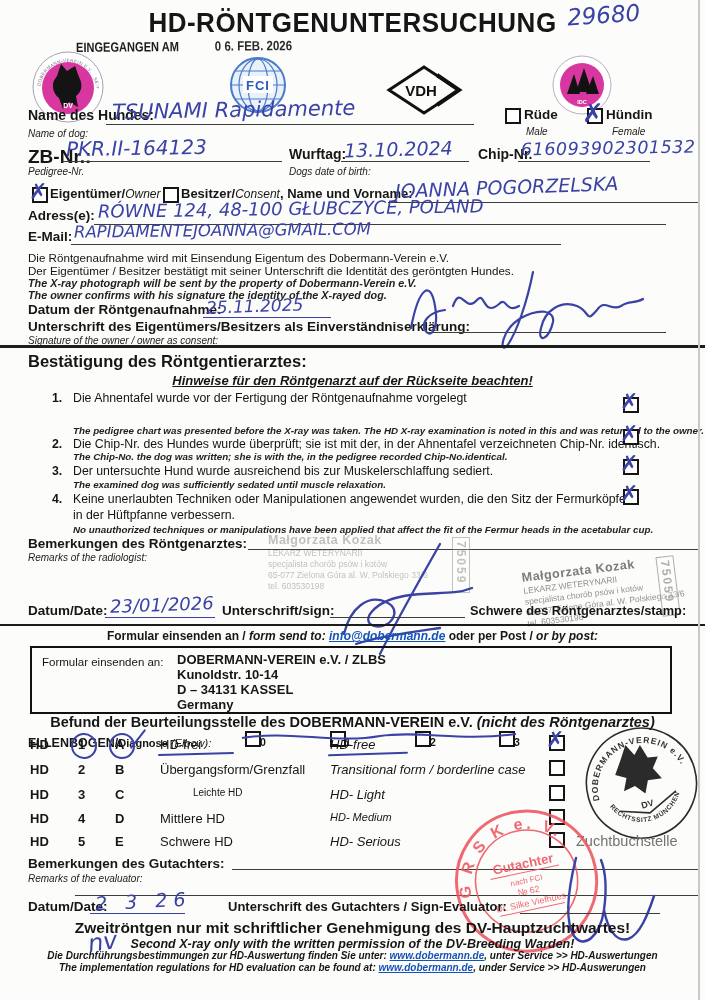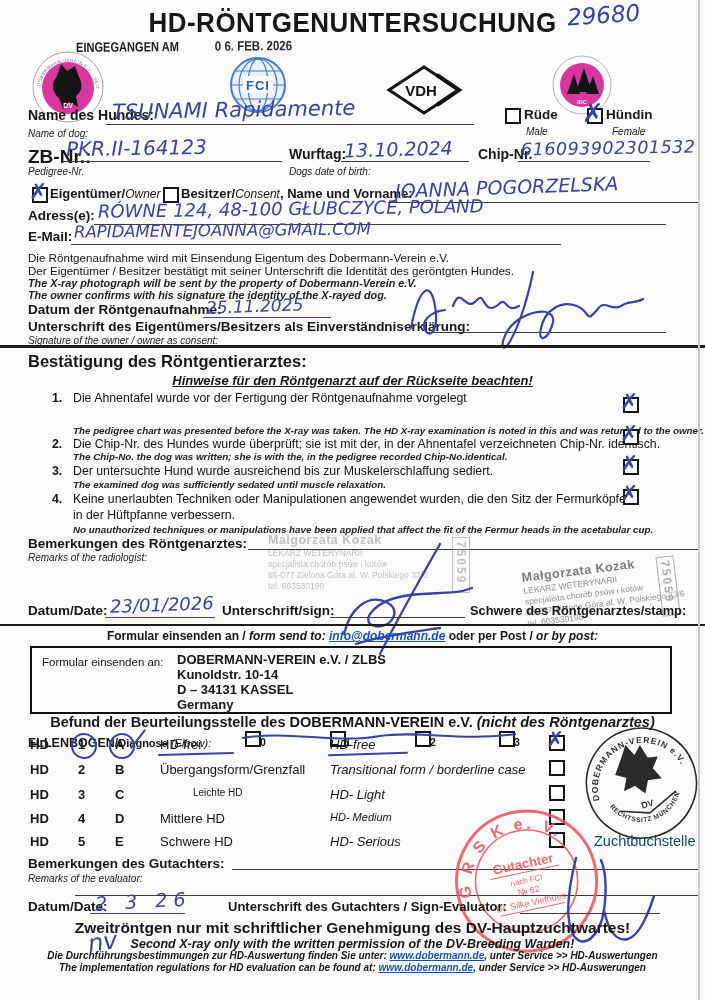--- a/index.html
+++ b/index.html
@@ -310,21 +310,21 @@
         <textPath href="#dvstop">DOBERMANN-VEREIN e.V.</textPath>
       </text>
       <text font-size="6.6" font-weight="bold" fill="#1d1d1d" letter-spacing=".6">
         <textPath href="#dvsbot">RECHTSSITZ MÜNCHEN</textPath>
       </text>
       <path d="M46,30 L54,18 L60,30 L68,22 L72,36 L82,38 L74,48 L80,60 L66,58 L60,70 L52,60 L40,62 L46,50 L36,44 Z" fill="#1a1a1a"></path>
       <path d="M30,80 L59,90 L90,76" fill="none" stroke="#1d1d1d" stroke-width="1.6"></path>
       <text x="59" y="84" text-anchor="middle" font-size="9" font-weight="bold" fill="#1d1d1d">DV</text>
     </svg>
   </div>
-  <div class="a" style="left:594px;top:833px;font-size:14.5px;color:#0c4a6e;">Zuchtbuchstelle</div>
+  <div class="a" style="left:576px;top:833px;font-size:14.5px;color:#737373;">Zuchtbuchstelle</div>
 
   <div class="a lbl" style="left:28px;top:856px;">Bemerkungen des Gutachters:</div>
   <div class="line" style="left:232px;top:869px;width:468px;"></div>
   <div class="a sm" style="left:28px;top:873px;">Remarks of the evaluator:</div>
   <div class="line" style="left:75px;top:895px;width:625px;"></div>
 
   <div class="a" style="left:452px;top:806px;transform:rotate(-12deg);opacity:.88;">
     <svg width="150" height="150" viewBox="0 0 150 150">
       <circle cx="75" cy="75" r="70" fill="none" stroke="#ee5560" stroke-width="3"></circle>
       <circle cx="75" cy="75" r="51" fill="none" stroke="#ee5560" stroke-width="1.6"></circle>

